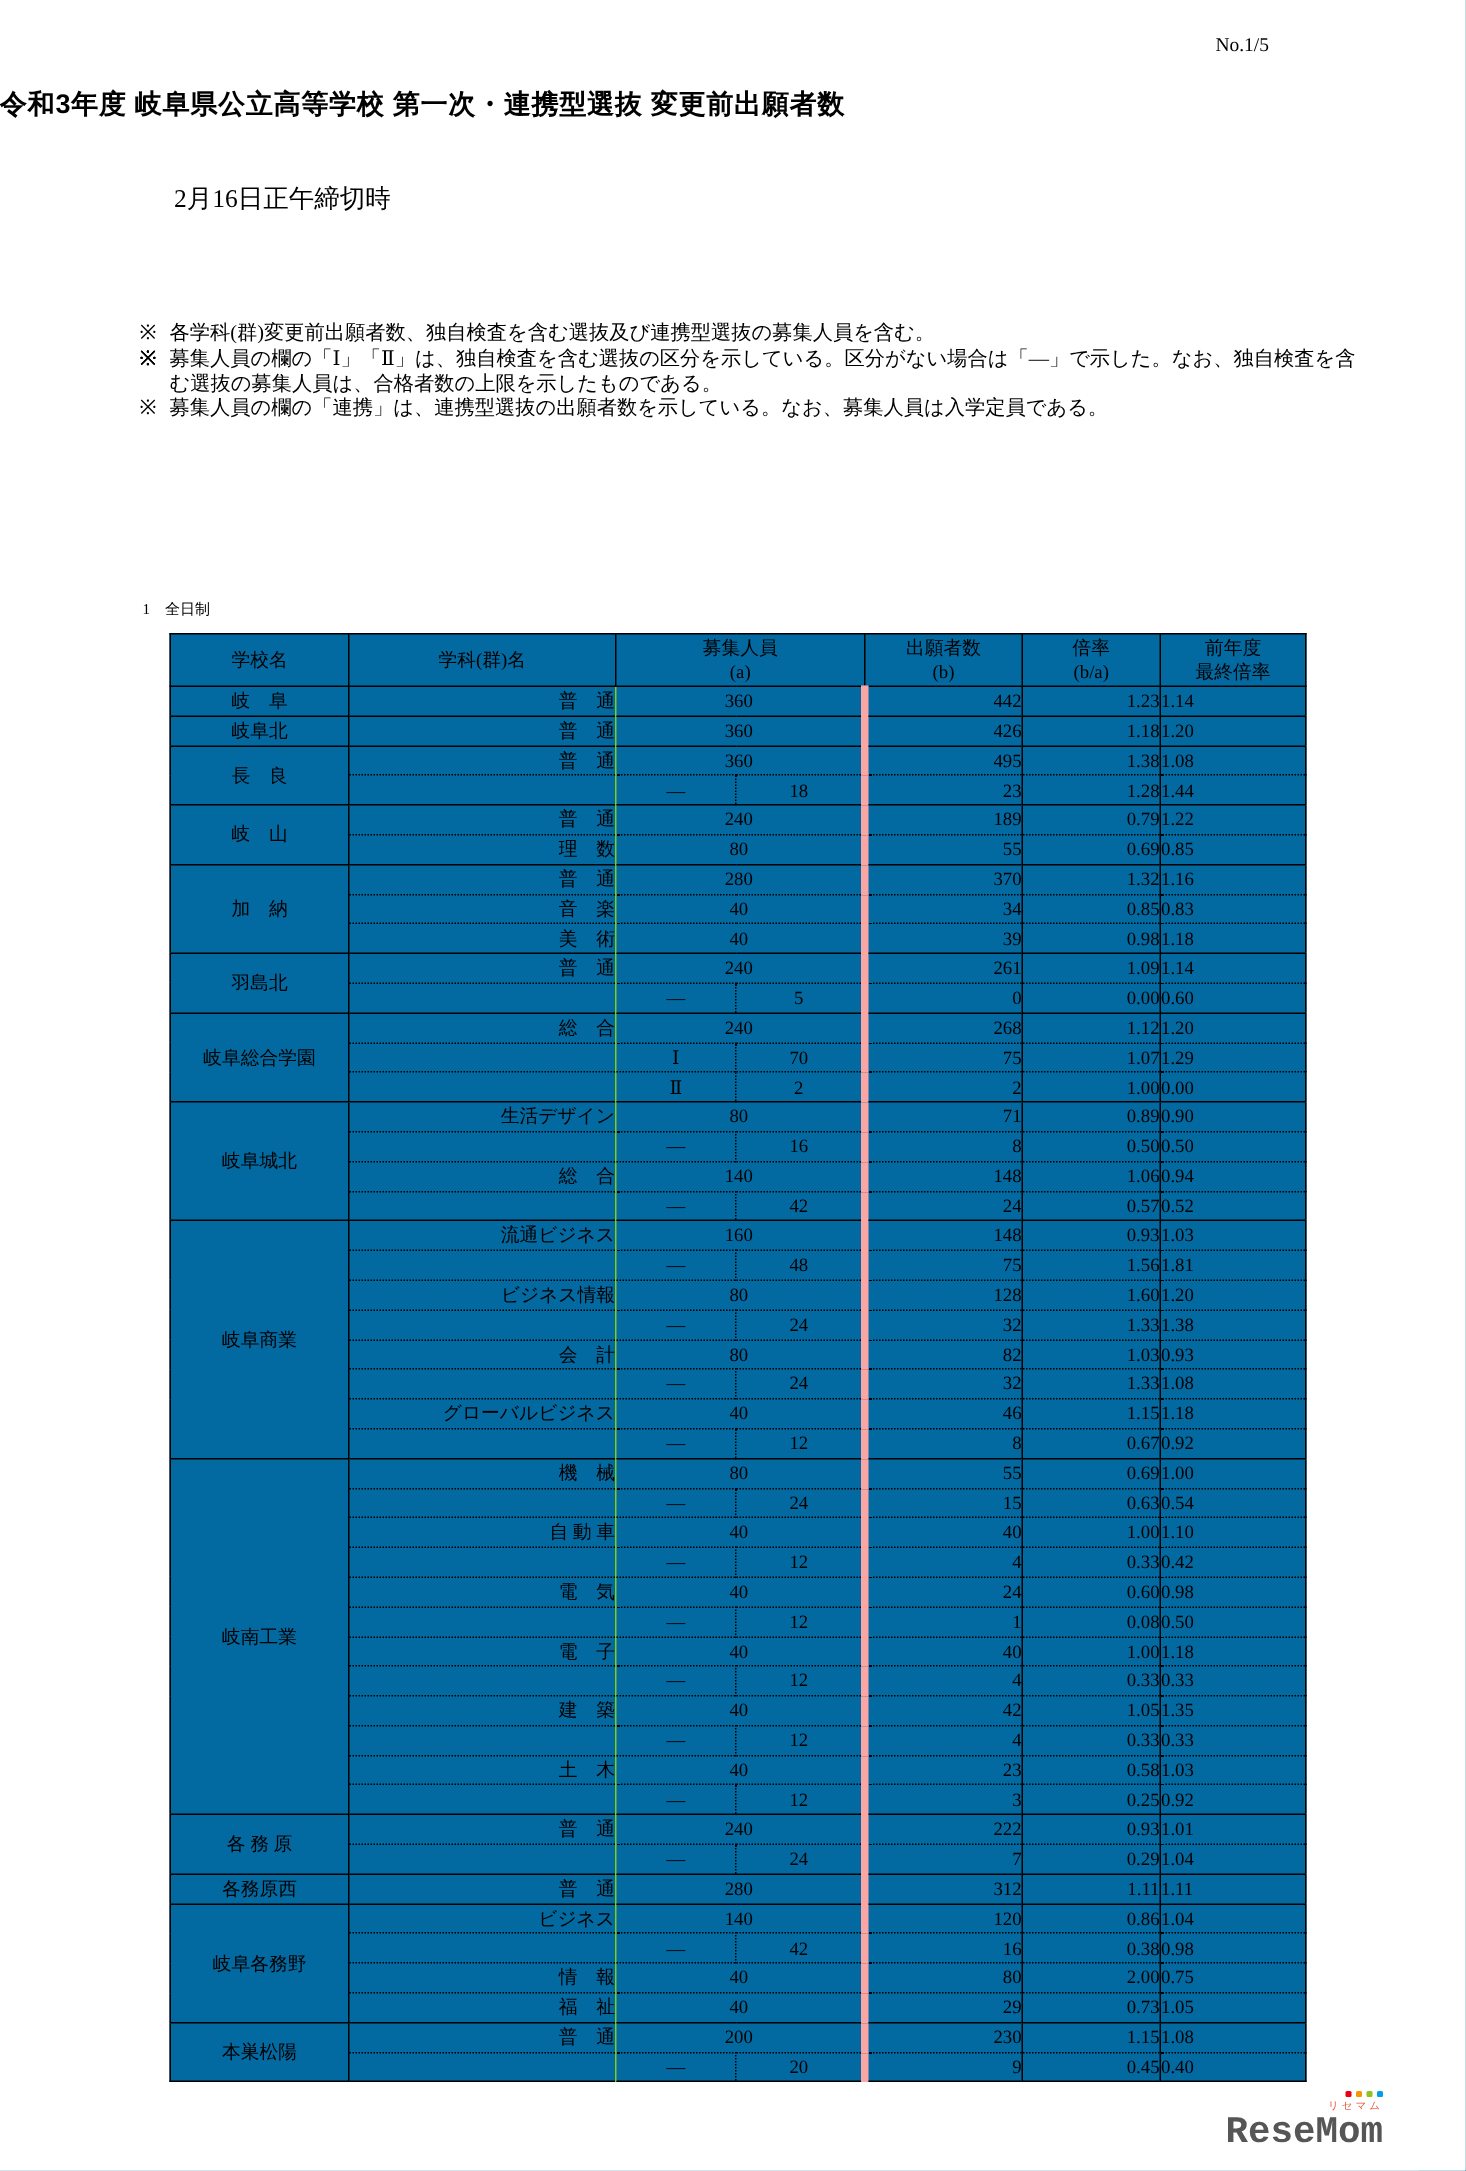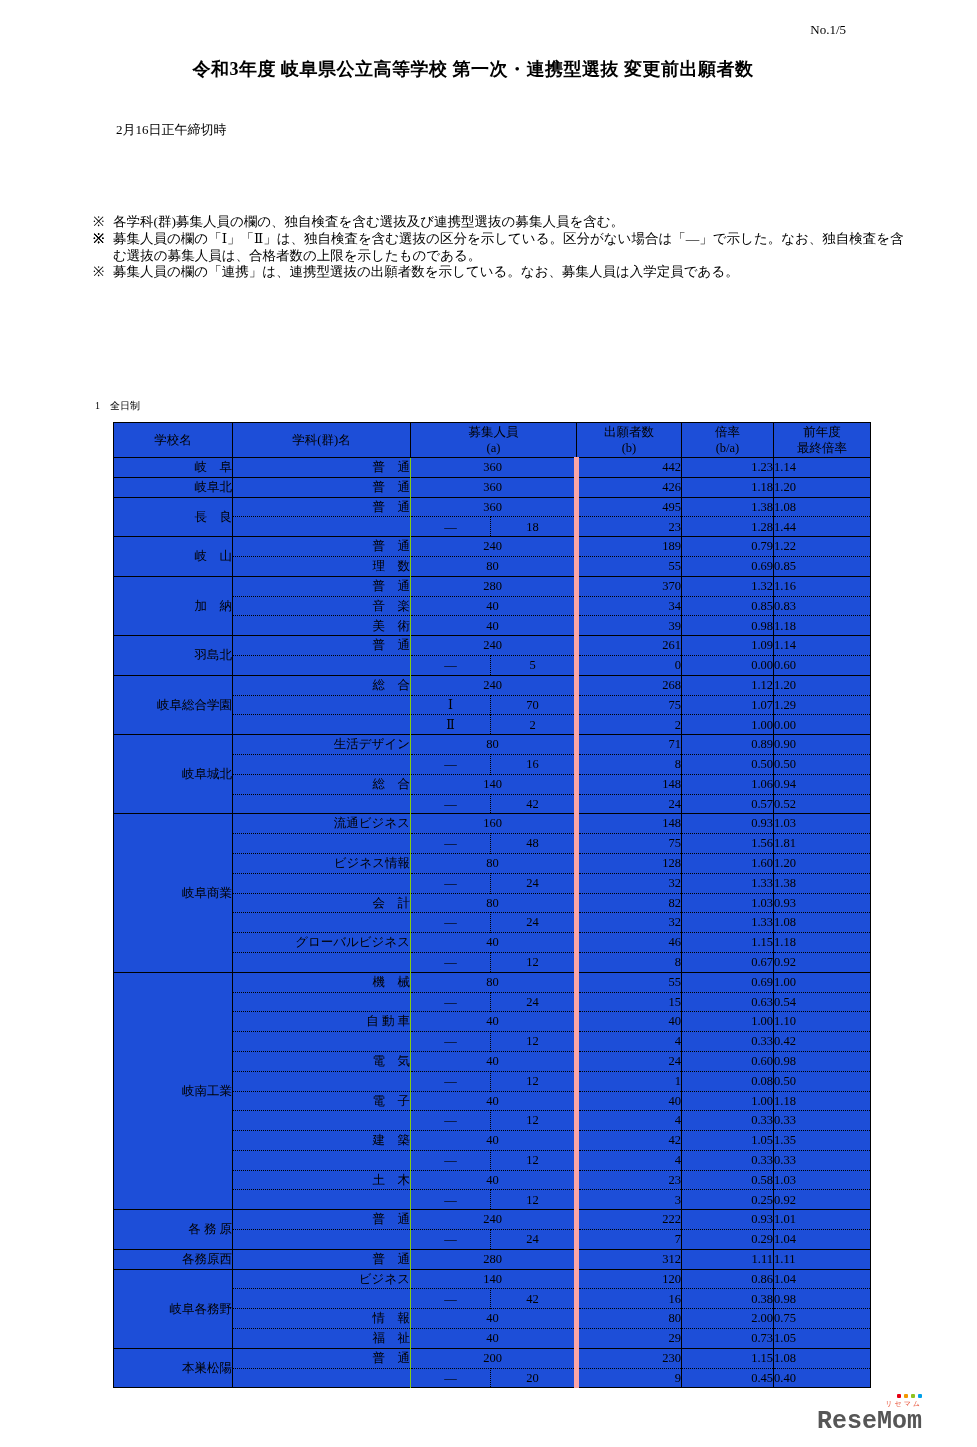--- a/index.html
+++ b/index.html
@@ -12,57 +12,57 @@
   .page {
     position: relative; width: 946px; height: 1447px;
     background: #ffffff; overflow: hidden;
   }
   .page-number {
     position: absolute; top: 22px; right: 100px;
     font-size: 13px;
   }
   .doc-title {
     position: absolute; top: 57px; left: 0; width: 100%;
-    text-align: center; font-size: 18px; font-weight: bold;
-    font-family: Liberation Serif, serif;
+    font-size: 18px; font-weight: bold;
+    font-family: Liberation Sans, sans-serif;
     letter-spacing: 0.5px;
   }
   .deadline-note {
     position: absolute; top: 121px; left: 116px;
-    font-size: 13px;
+    font-size: 17px;
   }
   .notes-list {
     position: absolute; top: 214px; left: 93px; width: 812px;
     list-style: none; font-size: 13.5px; line-height: 16.8px;
   }
   .notes-list li { position: relative; padding-left: 20px; }
   .notes-list .marker { position: absolute; left: 0; top: 0; }
   .section-label {
     position: absolute; top: 399px; left: 95px;
     font-size: 10px;
   }
   .table-wrap { position: absolute; top: 422px; left: 113px; }
   table.adm {
     border-collapse: collapse; table-layout: fixed;
     width: 757px; border: 1.5px solid #000;
-    background: #1d4ed8;
+    background: #0369a1;
   }
   table.adm thead th {
     border: 1px solid #000; font-weight: normal;
     font-size: 12.5px; text-align: center; vertical-align: middle;
     height: 35px; line-height: 1.3; padding: 0;
   }
   table.adm tbody td {
     font-size: 12.5px; height: 19.8px; vertical-align: middle;
     padding: 0; line-height: 1;
     overflow: hidden; white-space: nowrap;
   }
   td.school-cell {
     border-right: 1px solid #000;
-    vertical-align: top; text-align: right;
+    vertical-align: top; text-align: center;
     padding: 4px 0 0 5px;
   }
   td.dept-cell  { border-right: 1px solid #84cc16; text-align: right; padding-left: 6px; }
   td.kubun-cell { border-right: 1px dotted #000; text-align: center; }
   td.rec-cell   { border-right: 5px solid #fca5a5; text-align: center; padding-right: 8px; }
   td.app-cell   { border-right: 1px solid #000; text-align: right; padding-right: 12px; }
   td.ratio-cell { border-right: 1px solid #000; text-align: right; padding-right: 10px; }
   td.prev-cell  { text-align: left; padding-right: 9px; }
   tr.group-start td { border-top: 1px solid #000; }
   tr.row-cont   td { border-top: 1px dotted #000; }
@@ -86,21 +86,21 @@
 
 <div class="page">
 
   <div class="page-number">No.1/5</div>
 
   <div class="doc-title">令和3年度 岐阜県公立高等学校 第一次・連携型選抜 変更前出願者数</div>
 
   <div class="deadline-note">2月16日正午締切時</div>
 
   <ul class="notes-list">
-      <li><span class="marker">※</span><span>各学科(群)募集人員の欄の、独自検査を含む選抜及び連携型選抜の募集人員を含む。</span></li>
+      <li><span class="marker">※</span><span>各学科(群)変更前出願者数、独自検査を含む選抜及び連携型選抜の募集人員を含む。</span></li>
       <li><span class="marker">※</span></li>
       <li><span class="marker">※</span></li>
       <li><span class="marker">※</span><span>募集人員の欄の「Ⅰ」「Ⅱ」は、独自検査を含む選抜の区分を示している。区分がない場合は「―」で示した。なお、独自検査を含む選抜の募集人員は、合格者数の上限を示したものである。</span></li>
       <li><span class="marker">※</span><span>募集人員の欄の「連携」は、連携型選抜の出願者数を示している。なお、募集人員は入学定員である。</span></li>
     </ul>
 
   <div class="section-label">1　全日制</div>
 
   <div class="table-wrap">
     <table class="adm">

